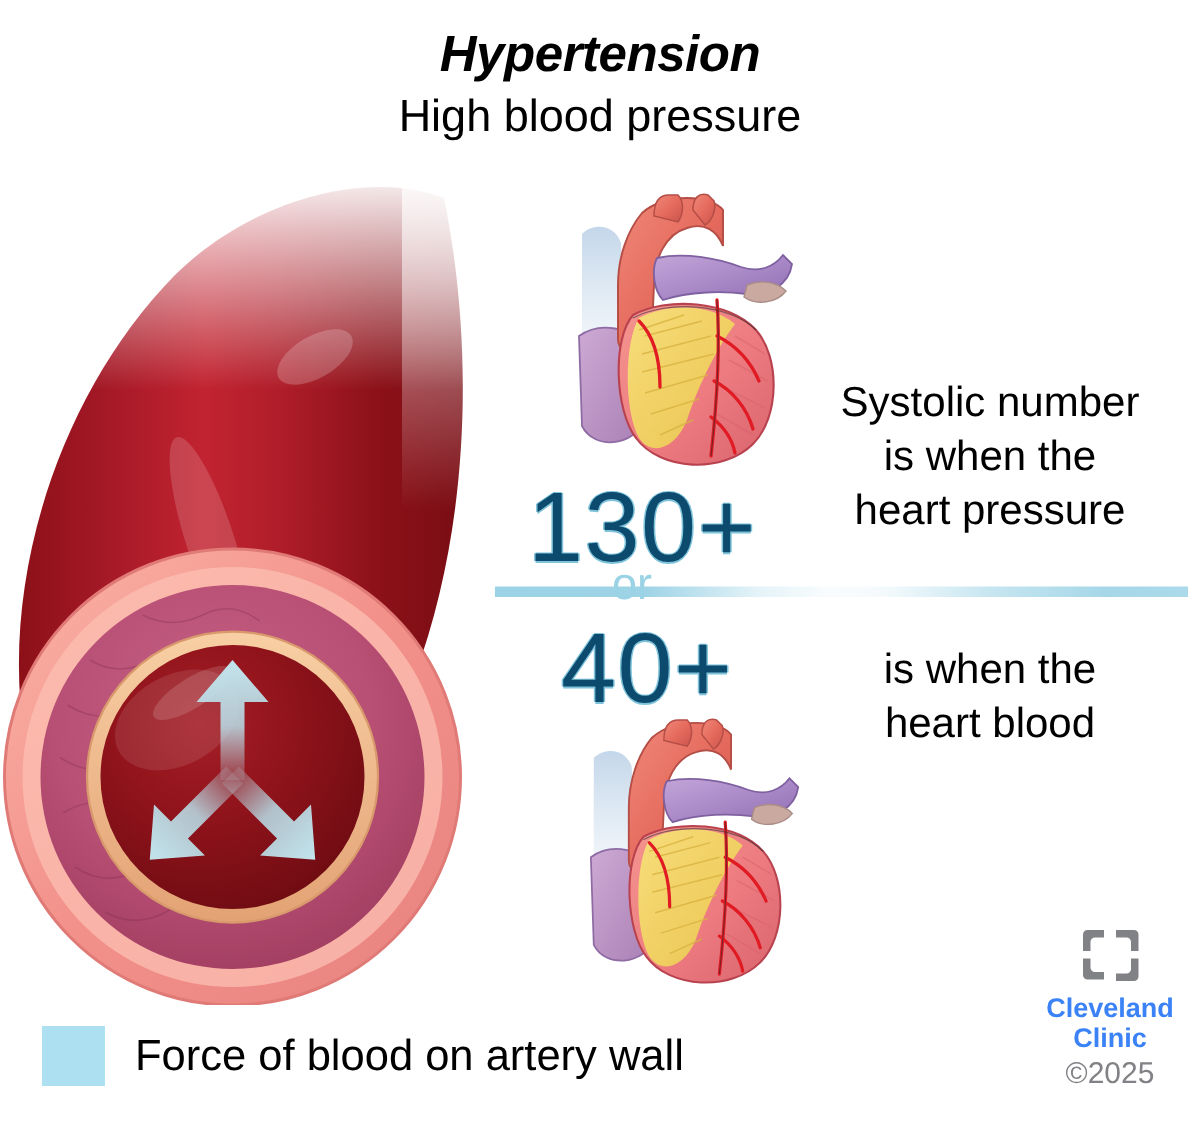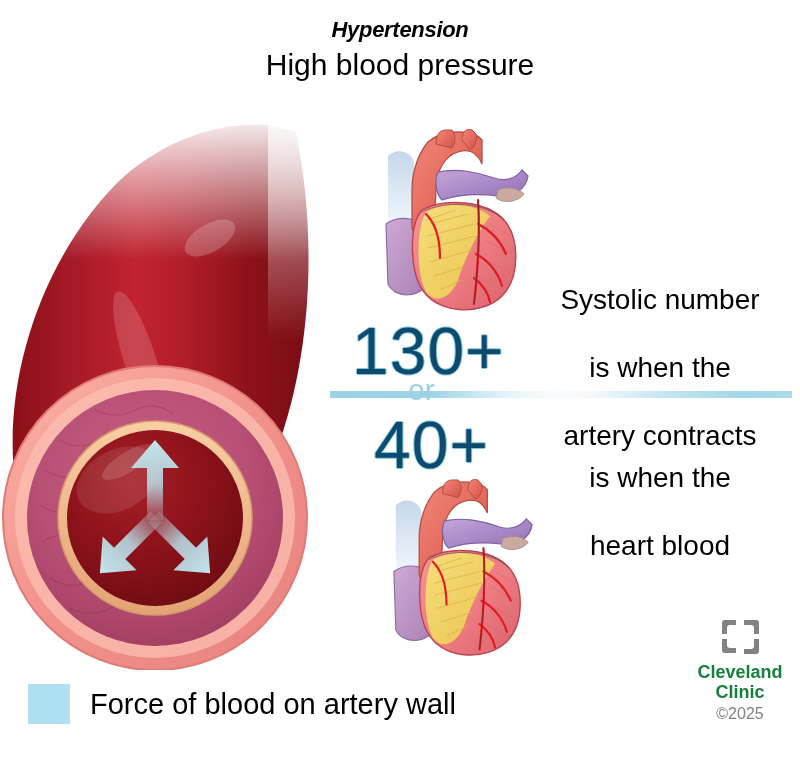--- a/index.html
+++ b/index.html
@@ -18,21 +18,21 @@
 
   
   #title-block {
     position: absolute;
     top: 18px;
     left: 0;
     width: 800px;
     text-align: center;
   }
   #main-title {
-    font-size: 22px;
+    font-size: 34px;
     font-weight: bold;
     font-style: italic;
     letter-spacing: -0.3px;
     line-height: 1.1;
   }
   #subtitle {
     font-size: 30px;
     font-weight: normal;
     line-height: 1.15;
     margin-top: 6px;
@@ -104,21 +104,21 @@
   .description-block {
     position: absolute;
     text-align: center;
     font-size: 28px;
     line-height: 1.28;
     color: #000;
     width: 270px;
   }
   #systolic-description { left: 525px; top: 250px; }
   #diastolic-description { left: 525px; top: 428px; }
-  .description-block div { white-space: nowrap; margin-top: 32px; }
+  .description-block div { white-space: nowrap; }
 
   
   #legend {
     position: absolute;
     left: 28px;
     top: 684px;
     display: flex;
     align-items: center;
   }
   #legend-swatch {
@@ -142,24 +142,24 @@
     top: 618px;
     width: 104px;
     text-align: center;
     color: #808285;
   }
   #logo-mark { margin: 0 auto 6px auto; width: 40px; height: 38px; display:block; }
   .logo-text {
     font-size: 18px;
     font-weight: bold;
     line-height: 1.12;
-    color: #15803d;
+    color: #3b82f6;
   }
   #logo-copyright {
-    font-size: 16px;
+    font-size: 20px;
     font-weight: normal;
     line-height: 1.2;
     margin-top: 2px;
     color: #808285;
   }
 </style>
 </head>
 <body>
 
 <div id="title-block">
@@ -417,21 +417,21 @@
 
 <div id="divider-line"></div>
 
 <div id="or-label">or</div>
 
 <div id="diastolic-number" class="bp-number">40+</div>
 
 <div id="systolic-description" class="description-block">
   <div>Systolic number</div>
   <div>is when the</div>
-  <div>artery contracts</div>
+  <div>heart pressure</div>
 </div>
 
 <div id="diastolic-description" class="description-block">
   <div>is when the</div>
   <div>heart blood</div>
 </div>
 
 <div id="legend">
   <div id="legend-swatch"></div>
   <div id="legend-label">Force of blood on artery wall</div>

